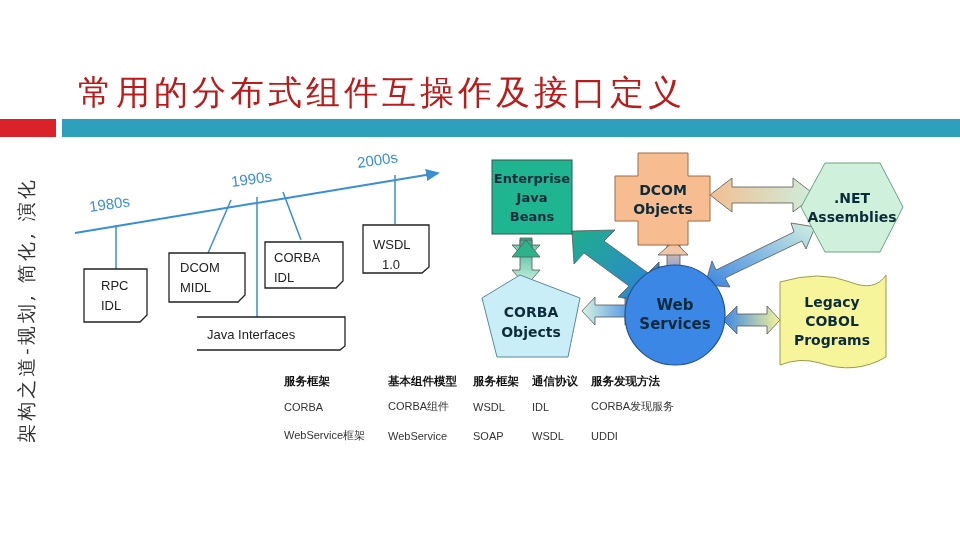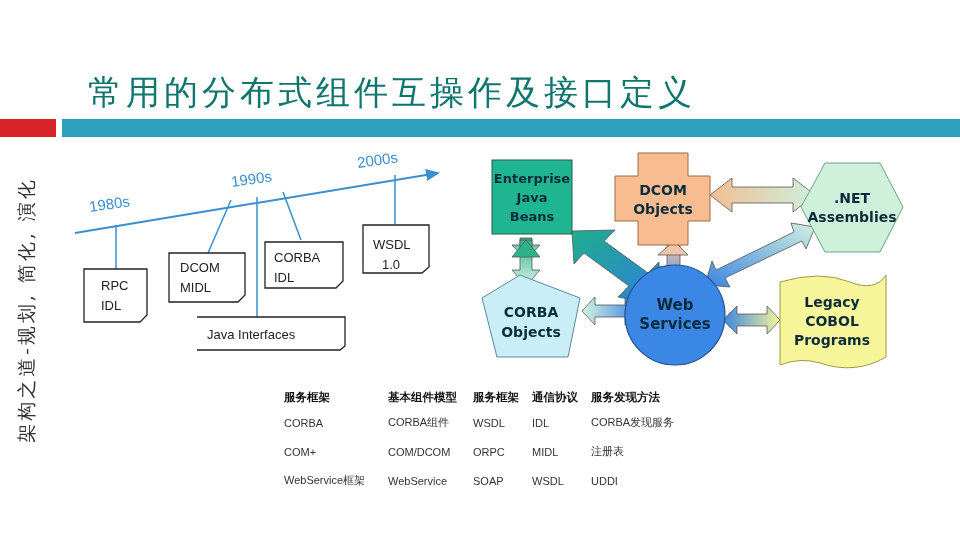--- a/index.html
+++ b/index.html
@@ -1,25 +1,25 @@
 <!DOCTYPE html>
 <html><head>
 <meta charset="utf-8">
 <style>
   html,body{margin:0;padding:0;background:#fff;}
   body{width:960px;height:540px;position:relative;overflow:hidden;font-family:"DejaVu Sans",sans-serif;}
-  .title{position:absolute;left:88px;top:70px;font-family:Liberation Sans, sans-serif;font-size:34px;color:#0f766e;letter-spacing:4px;font-weight:normal;}
+  .title{position:absolute;left:78px;top:70px;font-family:Liberation Sans, sans-serif;font-size:34px;color:#b91c1c;letter-spacing:4px;font-weight:normal;}
   .bar-red{position:absolute;left:0;top:119px;width:56px;height:18px;background:#d9222a;}
   .bar-blue{position:absolute;left:62px;top:119px;width:898px;height:18px;background:#2fa0bb;}
   .side{position:absolute;left:12px;top:150px;width:30px;height:320px;}
   .side span{position:absolute;left:50%;top:50%;transform:translate(-50%,-50%) rotate(-90deg);white-space:nowrap;font-family:"DejaVu Serif",serif;font-size:19px;color:#333;letter-spacing:3px;}
   svg{position:absolute;}
   .tl-text{font-family:"Liberation Sans",sans-serif;}
   .dg-text{font-family:"DejaVu Sans",sans-serif;font-weight:bold;fill:#0b2b3b;}
-  .tbl{position:absolute;left:284px;top:386px;border-collapse:collapse;font-family:"Liberation Sans",sans-serif;font-size:11px;color:#333;}
+  .tbl{position:absolute;left:284px;top:370px;border-collapse:collapse;font-family:"Liberation Sans",sans-serif;font-size:11px;color:#333;}
   .tbl th{font-weight:bold;color:#111;text-align:left;padding:0 8px 0 0;height:22px;font-size:11.5px;}
   .tbl td{text-align:left;padding:0 8px 0 0;height:29px;}
 </style>
 </head>
 <body>
 
 <div class="title">常用的分布式组件互操作及接口定义</div>
 <div class="bar-red"></div>
 <div class="bar-blue"></div>
 <div class="side">
@@ -172,27 +172,20 @@
   </thead>
   <tbody>
     <tr>
       <td>CORBA</td>
       <td>CORBA组件</td>
       <td>WSDL</td>
       <td>IDL</td>
       <td>CORBA发现服务</td>
     </tr>
     <tr>
-      <td>COM+</td>
-      <td>COM/DCOM</td>
-      <td>ORPC</td>
-      <td>MIDL</td>
-      <td>注册表</td>
-    </tr>
-    <tr>
       <td>WebService框架</td>
       <td>WebService</td>
       <td>SOAP</td>
       <td>WSDL</td>
       <td>UDDI</td>
     </tr>
   </tbody>
 </table>
 
 </body></html>

